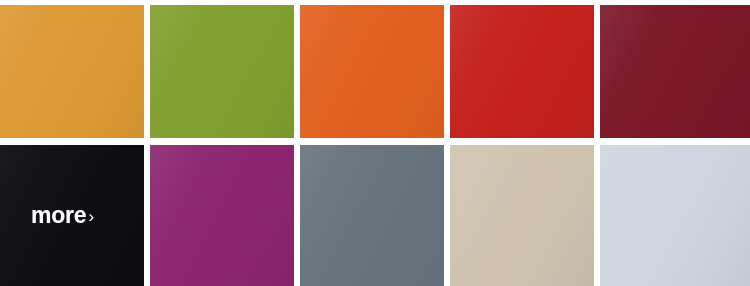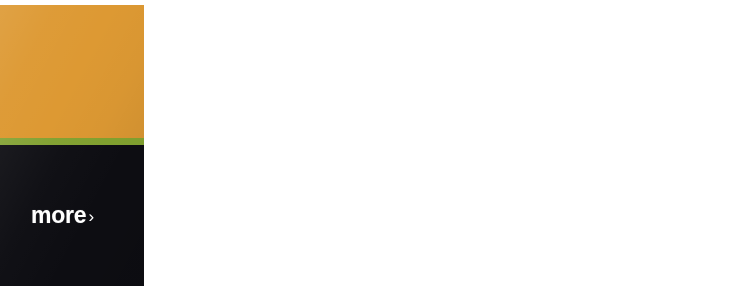--- a/index.html
+++ b/index.html
@@ -20,21 +20,20 @@
     background: #ffffff;
     overflow: hidden;
     box-sizing: border-box;
   }
 
   .swatch-row {
     position: absolute;
     left: 0;
     width: 750px;
     display: flex;
-    flex-direction: column;
   }
 
   #swatch-row-1 { top: 5px;   height: 133px; }
   #swatch-row-2 { top: 145px; height: 141px; }
 
   .swatch-tile {
     position: relative;
     height: 100%;
     flex: 0 0 auto;
     box-sizing: border-box;

